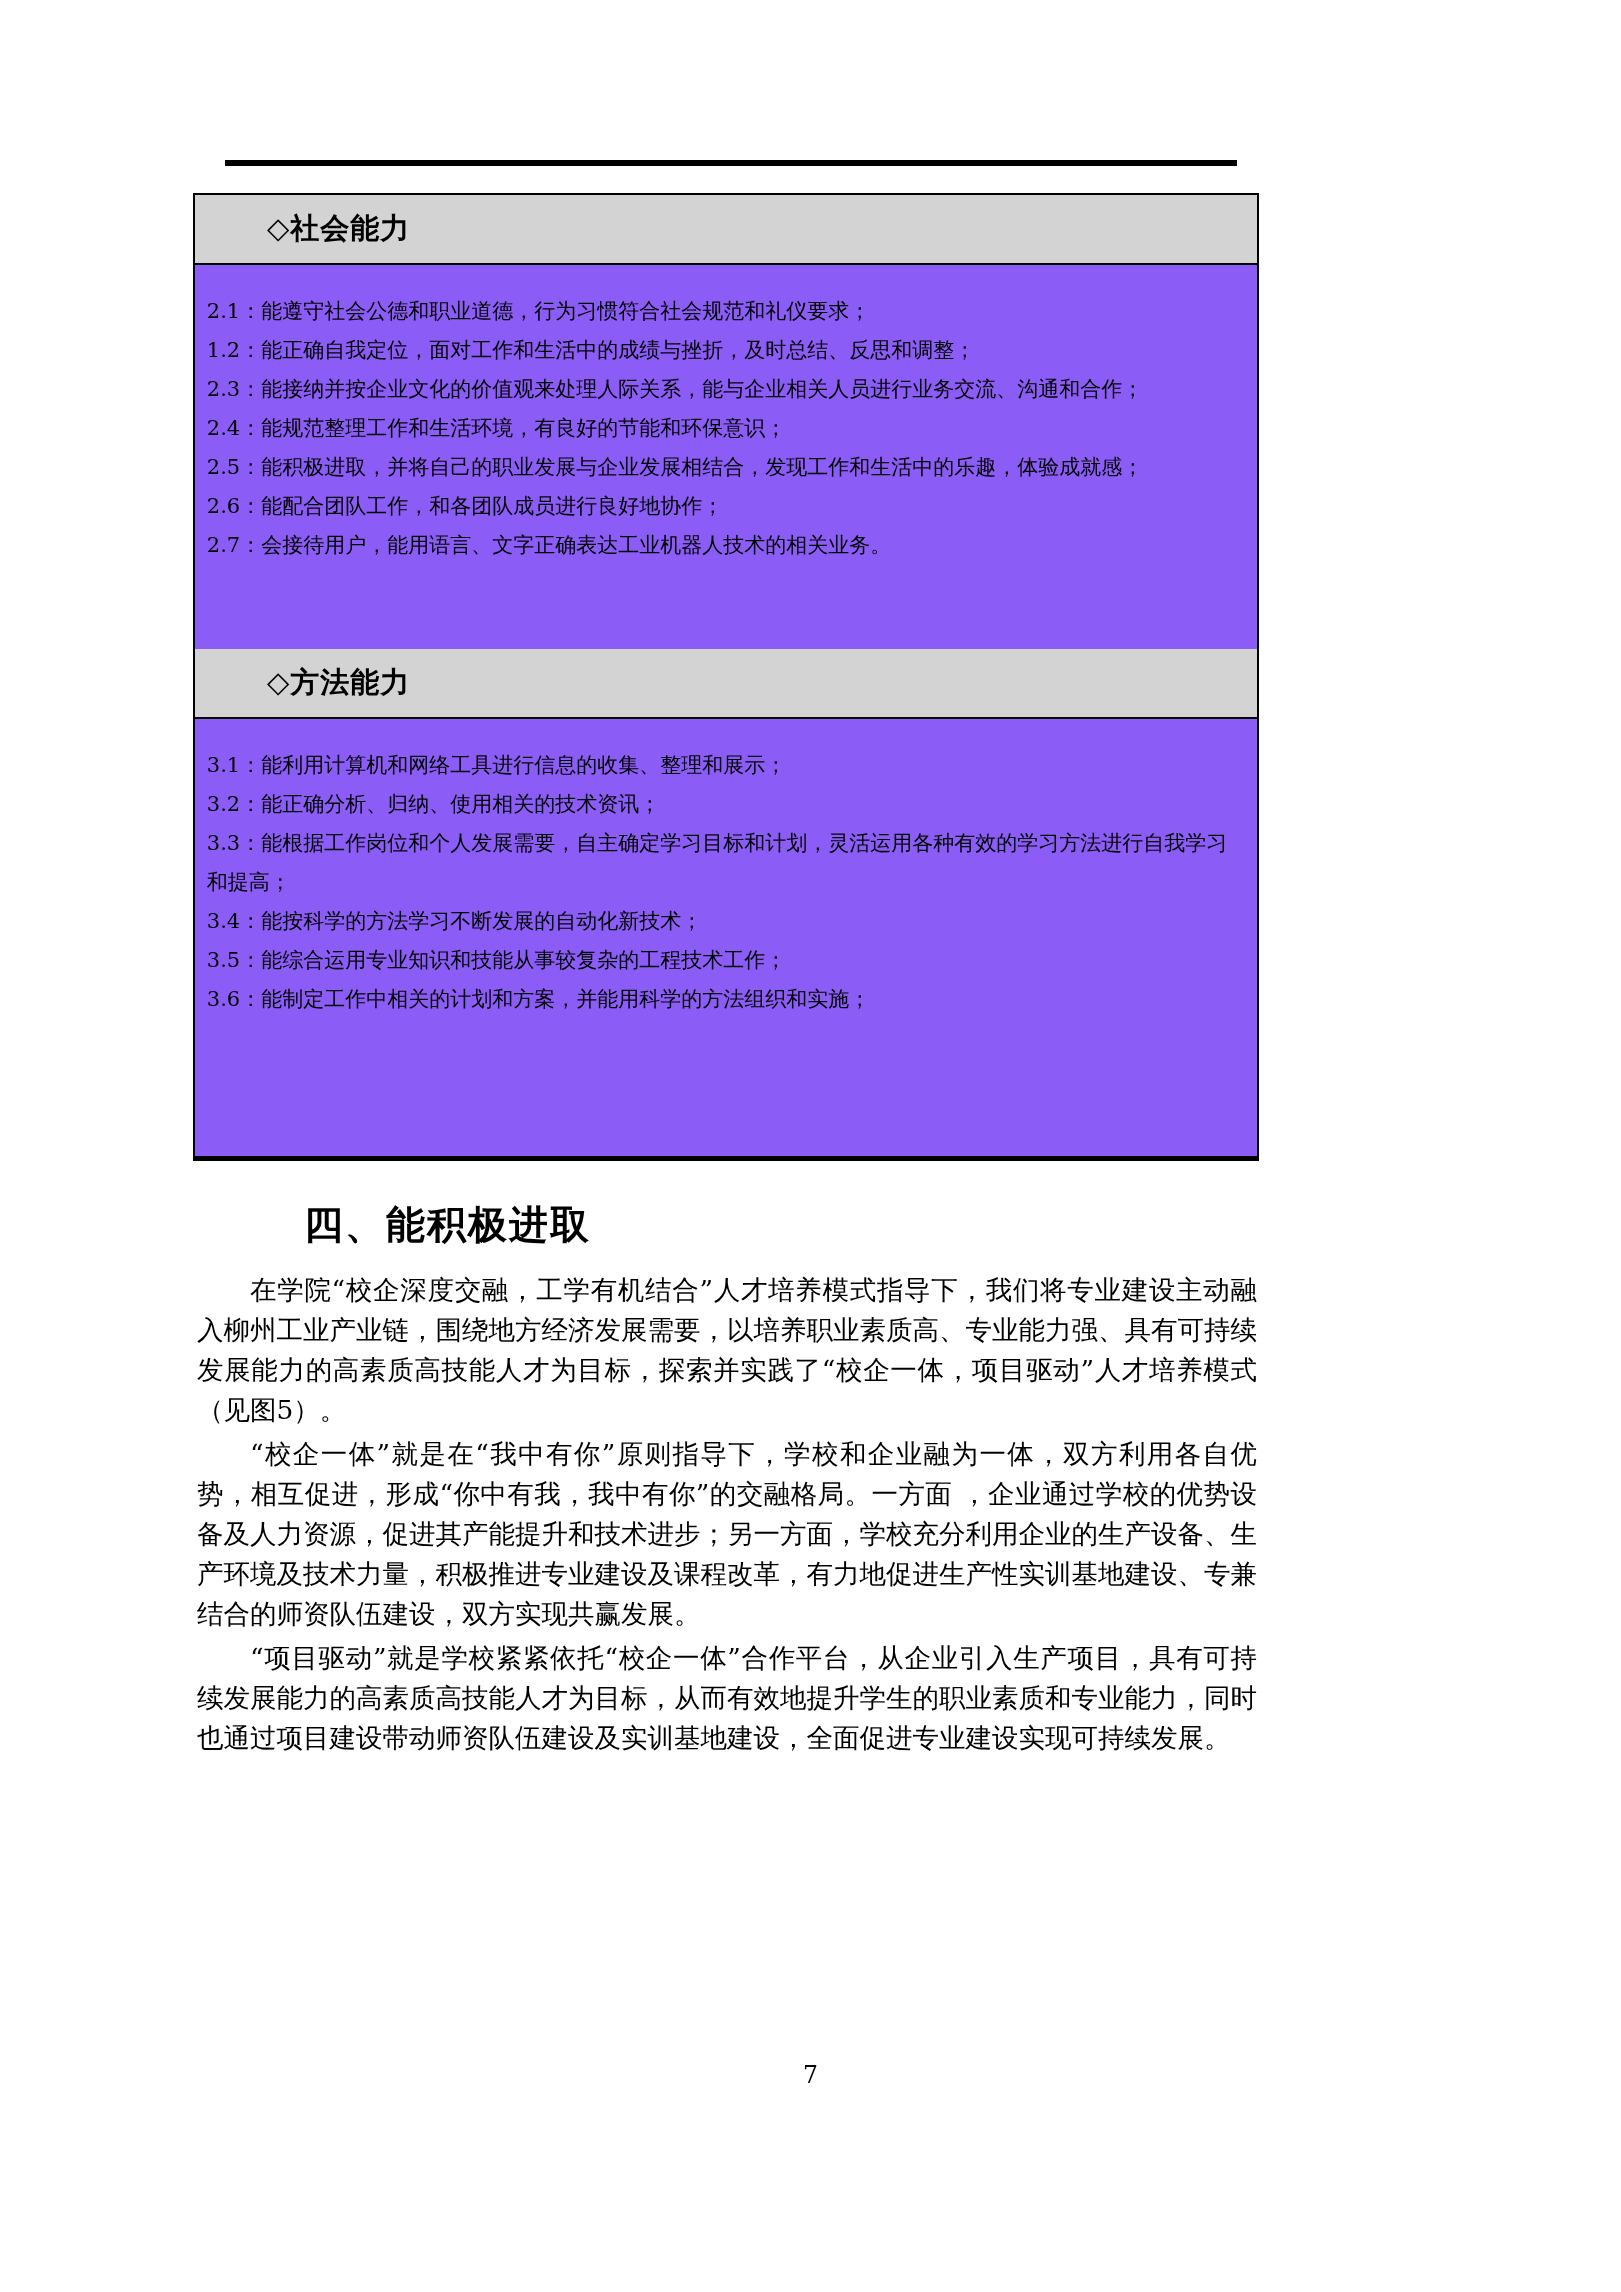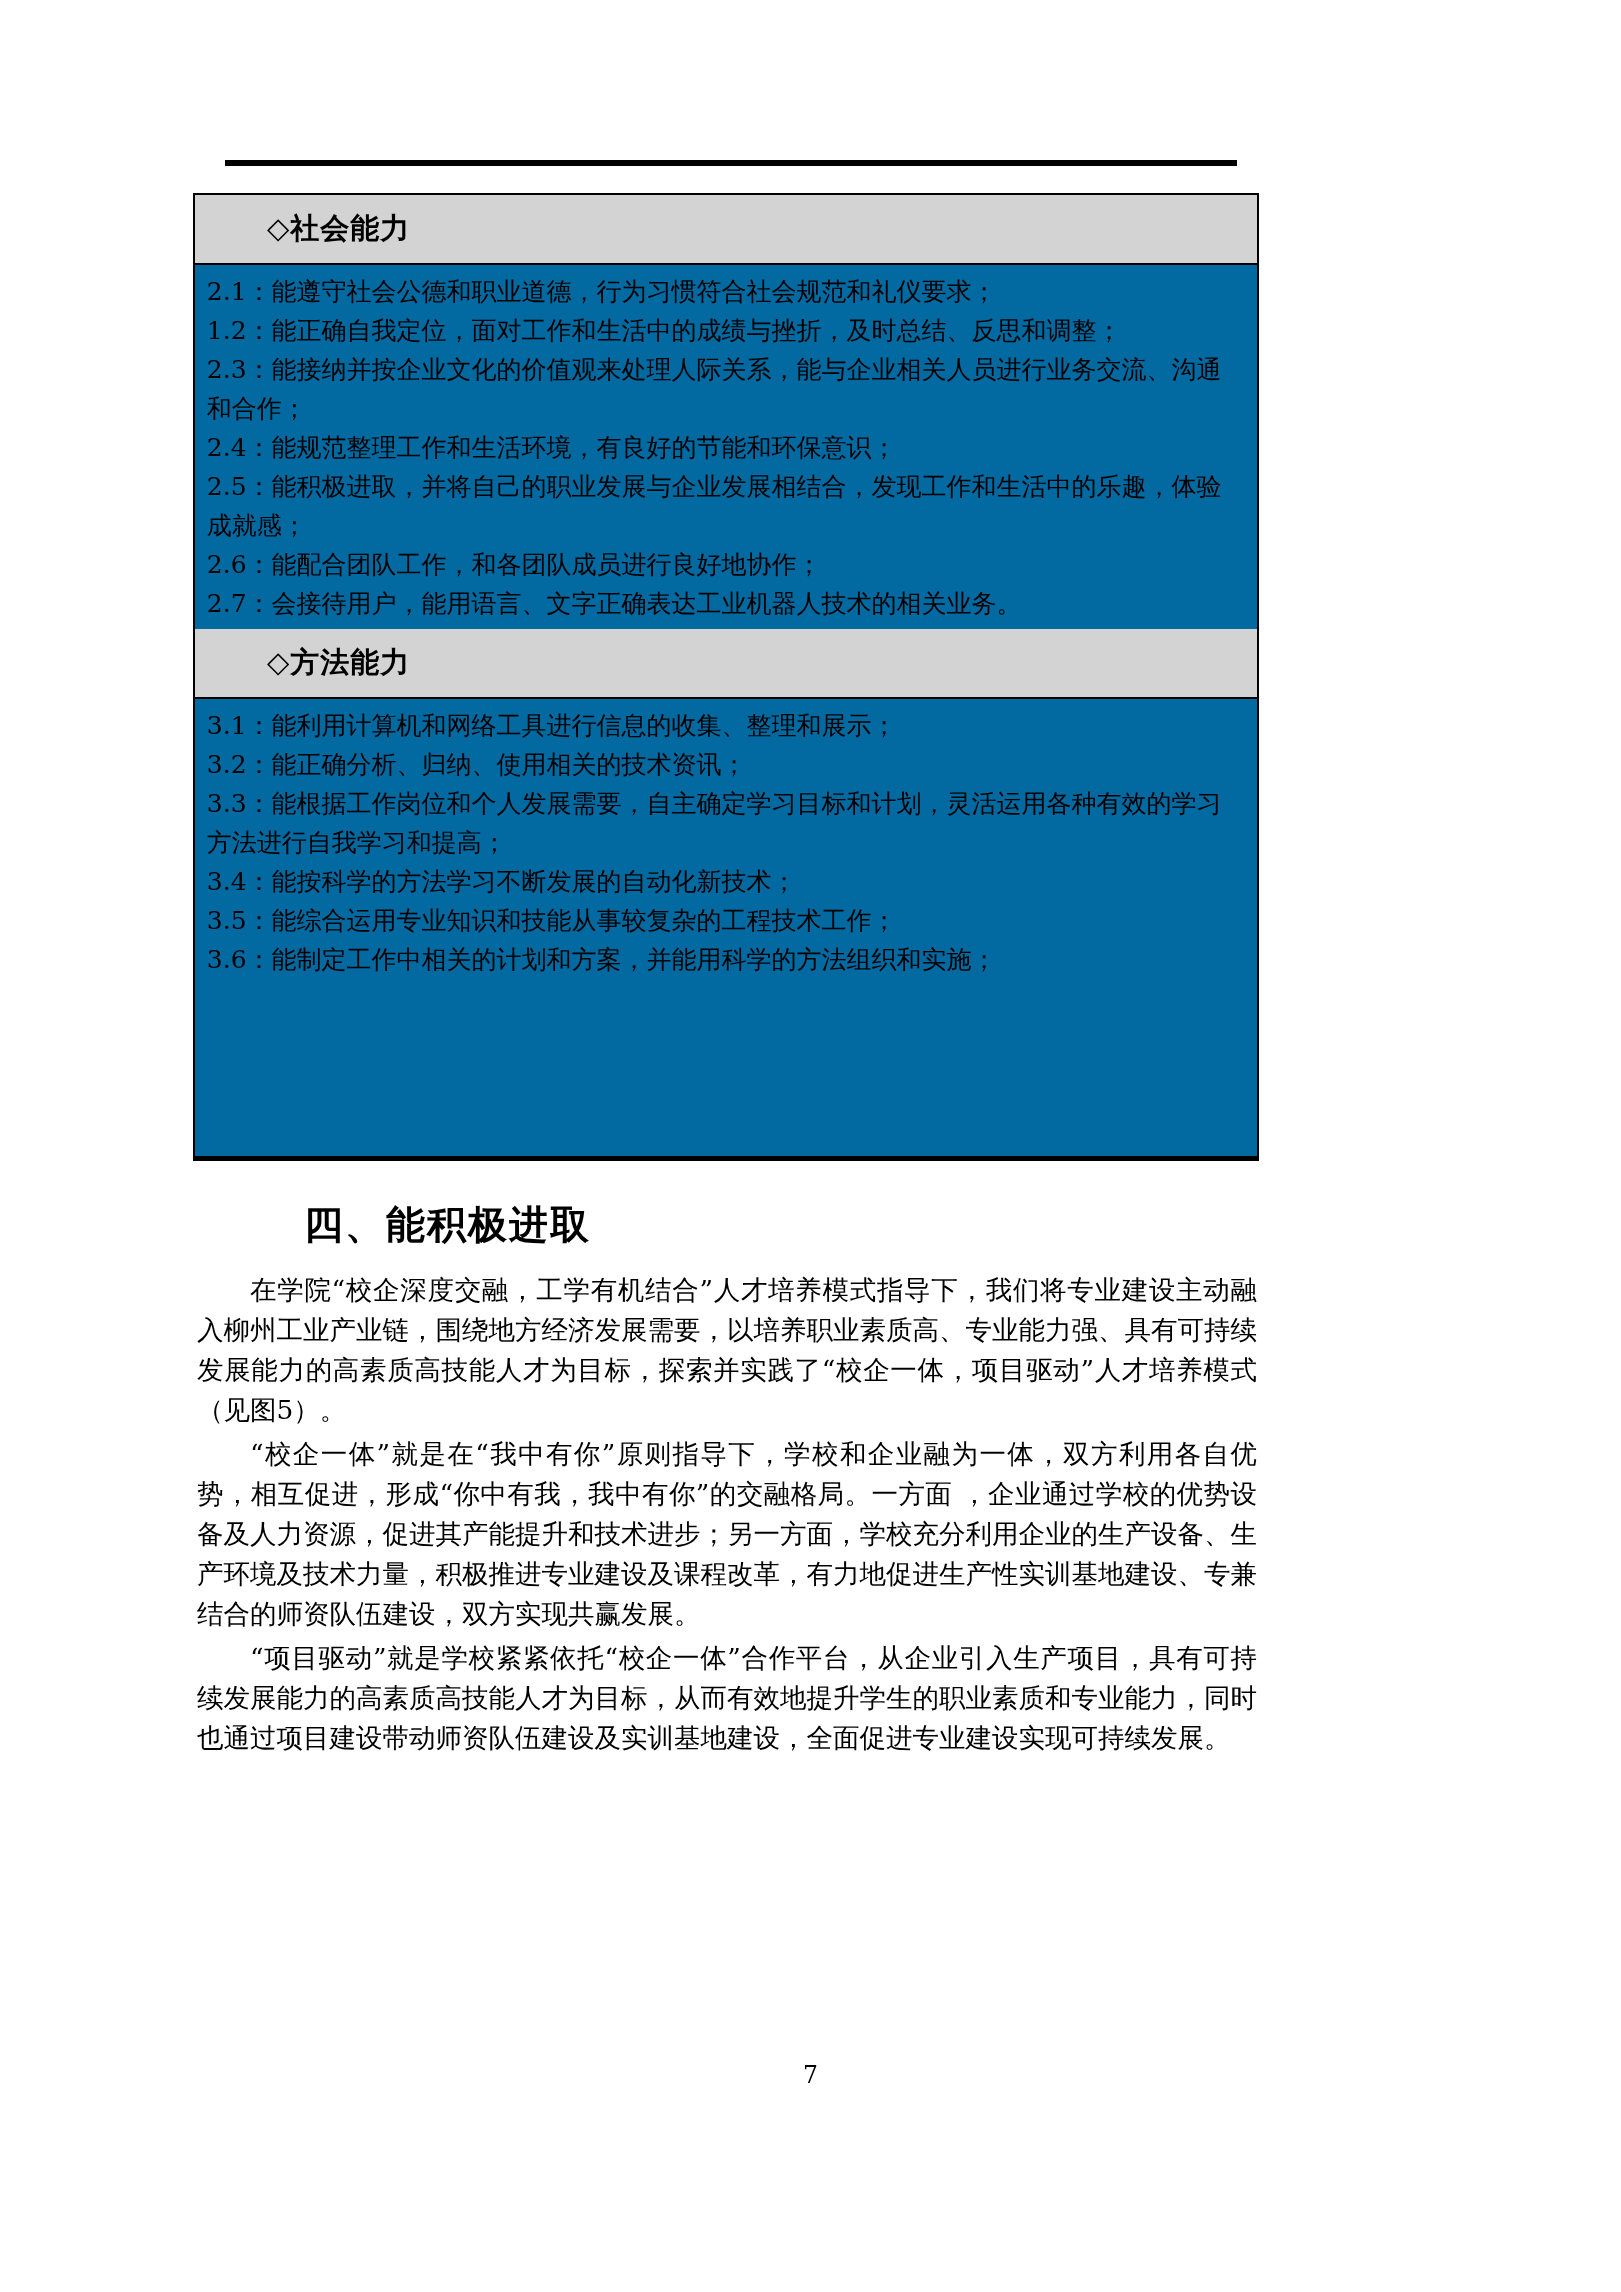--- a/index.html
+++ b/index.html
@@ -26,42 +26,43 @@
     left: 193px;
     top: 193px;
     width: 1066px;
     height: 968px;
     box-sizing: border-box;
     border: 2.9px solid #000000;
     border-bottom: 5.9px solid #000000;
     display: flex;
     flex-direction: column;
     overflow: hidden;
-    background: #0369a1;
+    background: #8b5cf6;
   }
 
   .cap-header {
     flex: 0 0 auto;
     height: 68px;
     background: #d3d3d3;
     border-bottom: 2.9px solid #000000;
     display: flex;
     align-items: center;
     padding-left: 72px;
     font-family: "DejaVu Sans", sans-serif;
     font-weight: bold;
     font-size: 29px;
     letter-spacing: 1px;
   }
 
   .cap-items {
     box-sizing: border-box;
     padding: 6.9px 11.8px 0 11.8px;
-    font-size: 25px;
+    font-size: 21px;
     line-height: 39px;
+    margin-top: 20px;
   }
   .cap-items .item { white-space: pre-wrap; }
 
   .items-social { flex: 0 0 auto; height: 364px; }
   .items-method { flex: 1 1 auto; }
 
   .section-heading {
     position: absolute;
     left: 304px;
     top: 1198px;

